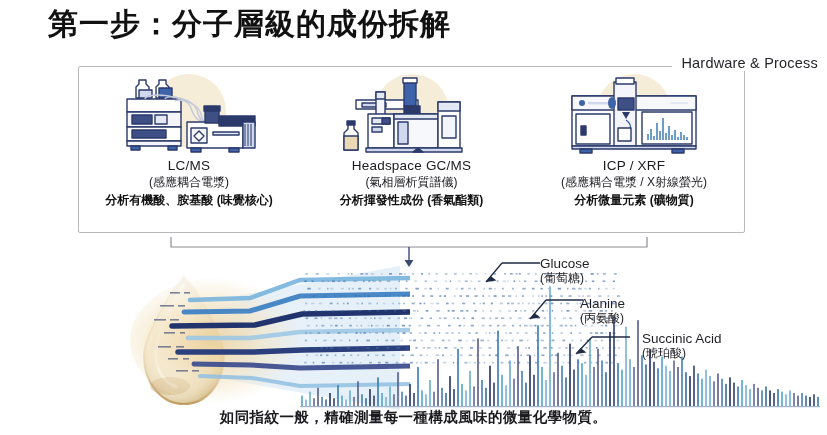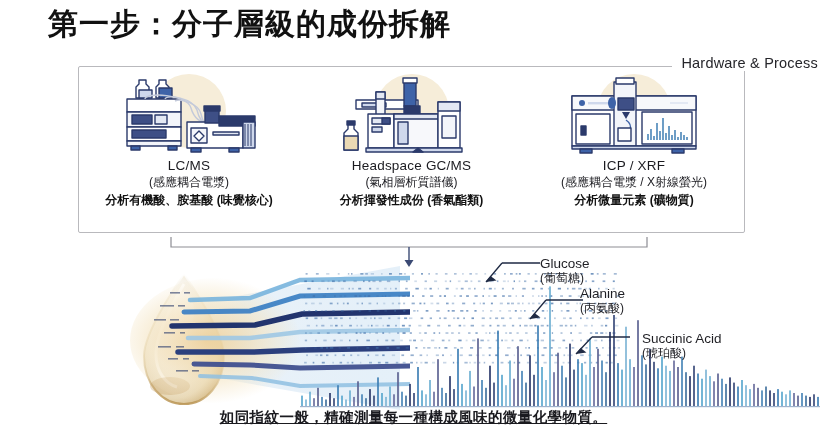--- a/index.html
+++ b/index.html
@@ -104,31 +104,31 @@
 
   
   .datafield{position:absolute;left:300px;top:2px;width:320px;height:100px;opacity:.85;}
 
   
   .anno{
     position:absolute;font-size:13.5px;color:#1f1f24;line-height:1.15;white-space:nowrap;
   }
   .anno .cn{font-size:12px;display:block;}
   .anno-glucose{left:540px;top:256px;}
-  .anno-alanine{left:580px;top:286px;}
+  .anno-alanine{left:580px;top:296px;}
   .anno-succinic{left:642px;top:331px;}
 
   .anno-lines{position:absolute;left:480px;top:250px;width:347px;height:125px;}
 
   
   .caption{
     position:absolute;left:0;top:408px;width:827px;text-align:center;
     font-family:"DejaVu Serif","Liberation Serif",serif;
     font-weight:700;
-    font-size:14.5px;color:#1a1a1f;letter-spacing:.4px;text-decoration:underline;
+    font-size:14.5px;color:#1a1a1f;letter-spacing:.4px;
   }
 </style>
 </head>
 <body>
 
 <div id="stage">
 
   <div class="title">第一步：分子層級的成份拆解</div>
 
   <div class="hw-frame"></div>

